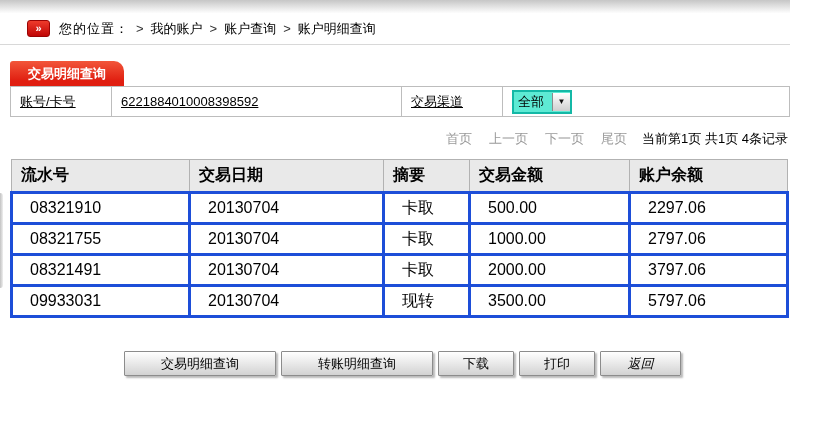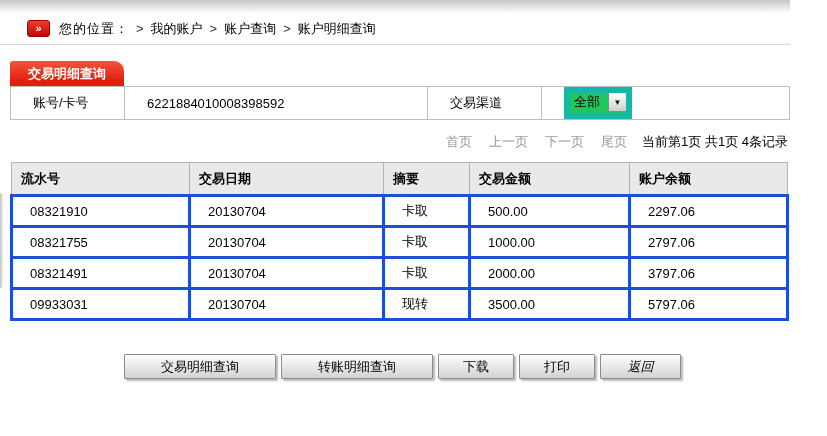--- a/index.html
+++ b/index.html
@@ -36,26 +36,26 @@
   .tab {
     display:inline-flex; width:114px; height:25px;
     align-items:center; justify-content:center;
     background:linear-gradient(#f2563a,#e01e10 80%);
     color:#fff; font-weight:bold; font-size:13px;
     border-radius:3px 10px 0 0;
   }
 
   
   .formtable { border-collapse:collapse; margin-left:10px; width:780px; font-size:13px; }
-  .formtable td { border:1px solid #bdbdbd; height:29px; padding:0 0 0 22px; background:#fff; }
+  .formtable td { border:1px solid #bdbdbd; height:29px; padding:0 0 0 9px; background:#fff;text-decoration:underline; }
   td.flabel1 { width:91px; }
   td.fvalue1 { width:280px; }
   td.flabel2 { width:91px; }
 
-  .combo { display:inline-flex; width:56px; height:20px; border:6px solid #14b8a6; background:#22c55e; vertical-align:middle; }
+  .combo { display:inline-flex; width:56px; height:20px; border:2px solid #14b8a6; background:#5eead4; align-items:center; vertical-align:middle; }
   .combo-text { flex:1; padding-left:4px; font-size:13px; }
   .combo-btn {
     width:17px; height:18px; border-left:1px solid #8a8a8a;
     background:linear-gradient(#ffffff,#cfcfcf);
     display:flex; align-items:center; justify-content:center;
     font-size:8px; color:#111; cursor:pointer;
   }
   .dateinput {
     width:156px; height:18px; border:1px solid #8a8a8a;
     border-top-color:#3f3f3f; border-left-color:#3f3f3f;
@@ -70,21 +70,21 @@
   .cal-btn::after  { content:''; position:absolute; top:7px; left:2px; right:2px; height:7px;
                      background:repeating-linear-gradient(to bottom,#cf6a5a 0 1px,transparent 1px 3px); }
 
   
   .summary { margin:19px 0 0 13px; font-size:13px; }
   .pagerow { width:790px; display:flex; justify-content:flex-end; align-items:center; margin-top:13px; font-size:13px; box-sizing:border-box; padding-right:2px; }
   .pagelink { color:#999; margin-left:17px; cursor:pointer; text-decoration:none; }
   .pageinfo { color:#000; margin-left:15px; }
 
   
-  .datatable { border-collapse:collapse; margin:11px 0 0 10px; width:652px; font-size:13px; table-layout:fixed; }
+  .datatable { border-collapse:collapse; margin:11px 0 0 10px; width:652px; font-size:16px; table-layout:fixed; }
   .datatable th { background:#e9e9e9; border:1px solid #b2b2b2; height:29px; text-align:left; padding-left:9px; font-weight:bold; }
   .datatable td { border:3px solid #1d4ed8; height:26px; padding-left:17px; background:#fff; }
   .c1{width:178px}.c2{width:194px}.c3{width:86px}.c4{width:160px}.c5{width:158px}
 
   
   .btnrow { display:flex; margin:33px 0 0 124px; gap:5px; }
   .btn {
     height:25px; font-size:13px; font-family:inherit; color:#000; cursor:pointer;
     background:linear-gradient(#ffffff,#ebebeb 45%,#d2d2d2);
     border:1px solid #8c8c8c; border-radius:1px;

